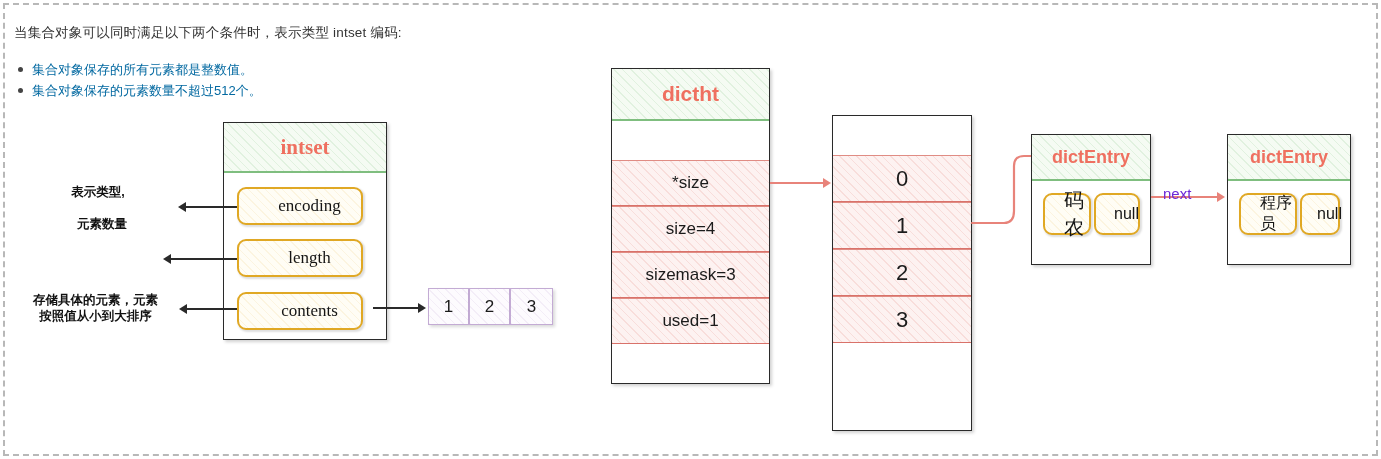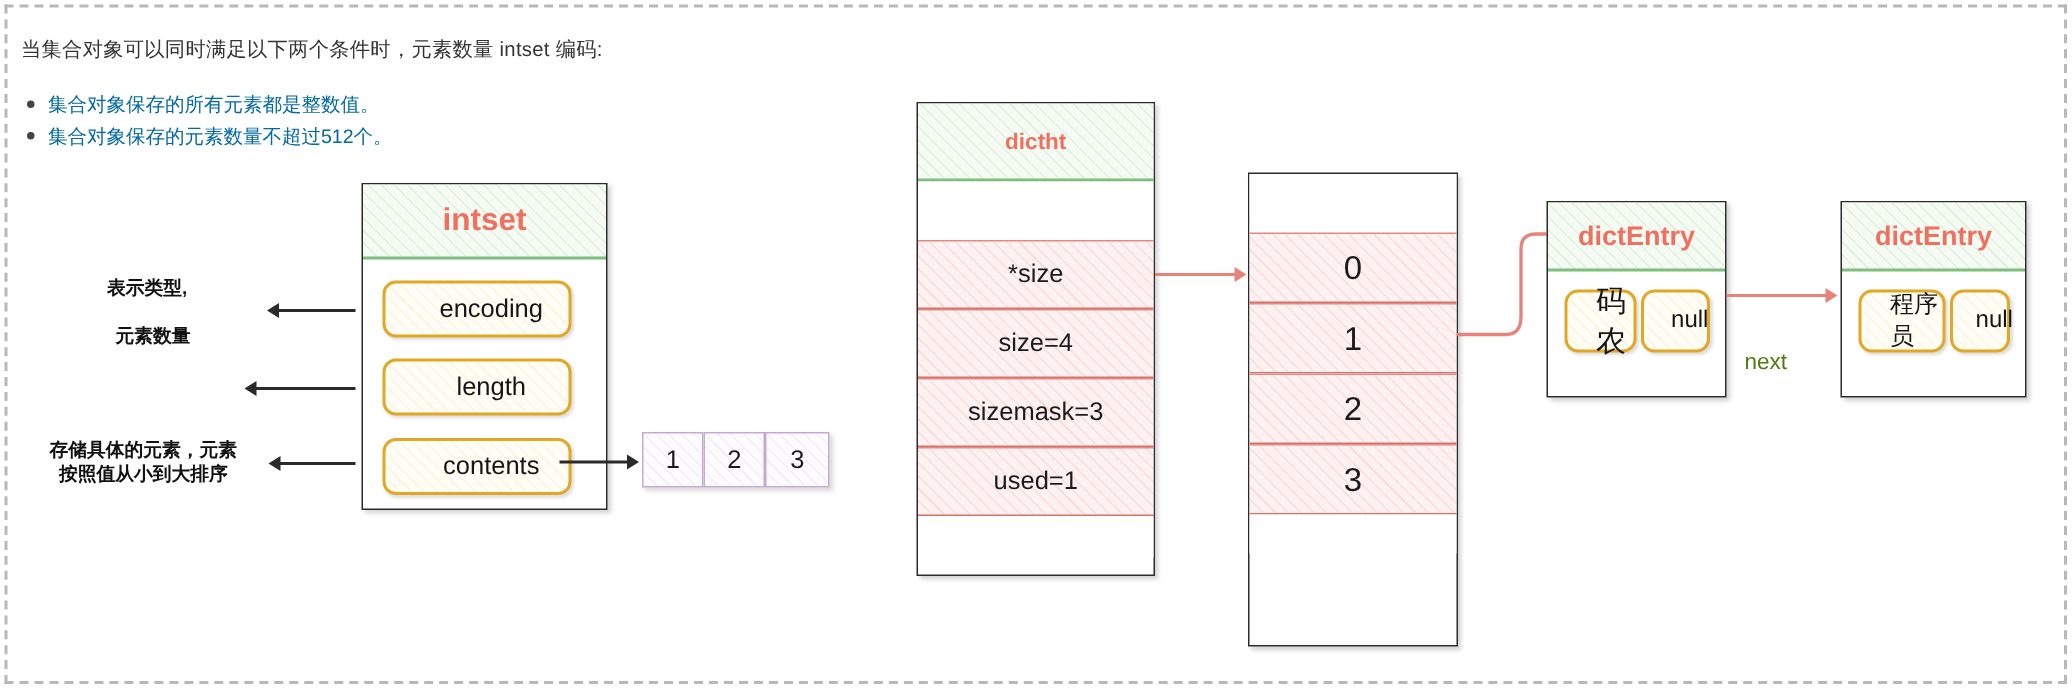--- a/index.html
+++ b/index.html
@@ -156,24 +156,23 @@
   }
   .arrow-r{
     border-top:5px solid transparent;
     border-bottom:5px solid transparent;
     border-left:8px solid #2a2a2a;
   }
   .arrow-r.pink{border-left-color:#e8837a;}
 
   .nextlbl{
     position:absolute;
-    color:#4d7c0f;
+    color:#6d28d9;
     font-size:15px;
     white-space:nowrap;
-    margin-top:48px;
   }
 
   
   .wm{
     position:absolute;
     right:12px; bottom:14px;
     font-size:31px;
     font-weight:bold;
     color:#6f6f6f;
     opacity:.82;
@@ -182,27 +181,27 @@
   }
 
   svg.conn{position:absolute;overflow:visible;}
 </style>
 </head>
 <body>
 
 <div id="page">
   <div id="page-frame"></div>
 
-  <div class="intro">当集合对象可以同时满足以下两个条件时，元素数量 intset 编码:</div>
+  <div class="intro">当集合对象可以同时满足以下两个条件时，表示类型 intset 编码:</div>
   <ul class="bullets">
     <li>集合对象保存的所有元素都是整数值。</li>
     <li>集合对象保存的元素数量不超过512个。</li>
   </ul>
 
-  <div class="sbox" style="left:241px;top:122px;width:164px;height:218px;">
+  <div class="sbox" style="left:223px;top:122px;width:164px;height:218px;font-family:Liberation Serif, serif;">
     <div class="hdr" style="height:50px;font-size:21px;">intset</div>
     <div class="chip" style="position:absolute;left:13px;top:64px;width:126px;height:38px;font-size:17px;">encoding</div>
     <div class="chip" style="position:absolute;left:13px;top:116px;width:126px;height:38px;font-size:17px;">length</div>
     <div class="chip" style="position:absolute;left:13px;top:169px;width:126px;height:38px;font-size:17px;">contents</div>
   </div>
 
   <div class="anno" style="left:18px;top:184px;width:160px;">
     <div>表示类型,</div>
   </div>
   <div class="ln" style="left:185px;top:206px;width:52px;height:1.6px;"></div>
@@ -222,21 +221,21 @@
   <div class="arrow-l" style="left:179px;top:304px;"></div>
 
   <div class="ln" style="left:373px;top:307px;width:47px;height:1.6px;"></div>
   <div class="arrow-r" style="left:418px;top:303px;"></div>
 
   <div class="pcell" style="left:428px;top:288px;width:41px;height:37px;">1</div>
   <div class="pcell" style="left:469px;top:288px;width:41px;height:37px;">2</div>
   <div class="pcell" style="left:510px;top:288px;width:43px;height:37px;">3</div>
 
   <div class="sbox" style="left:611px;top:68px;width:159px;height:316px;">
-    <div class="hdr" style="height:52px;font-size:15px;">dictht</div>
+    <div class="hdr" style="height:52px;font-size:21px;">dictht</div>
     <div class="gap-row" style="height:39px;"></div>
     <div class="prow" style="height:46px;font-size:17px;">*size</div>
     <div class="prow" style="height:46px;font-size:17px;">size=4</div>
     <div class="prow" style="height:46px;font-size:17px;">sizemask=3</div>
     <div class="prow" style="height:46px;font-size:17px;">used=1</div>
     <div class="gap-row" style="height:28px;"></div>
   </div>
 
   <div class="ln pink" style="left:770px;top:182px;width:56px;height:1.6px;"></div>
   <div class="arrow-r pink" style="left:823px;top:178px;"></div>

